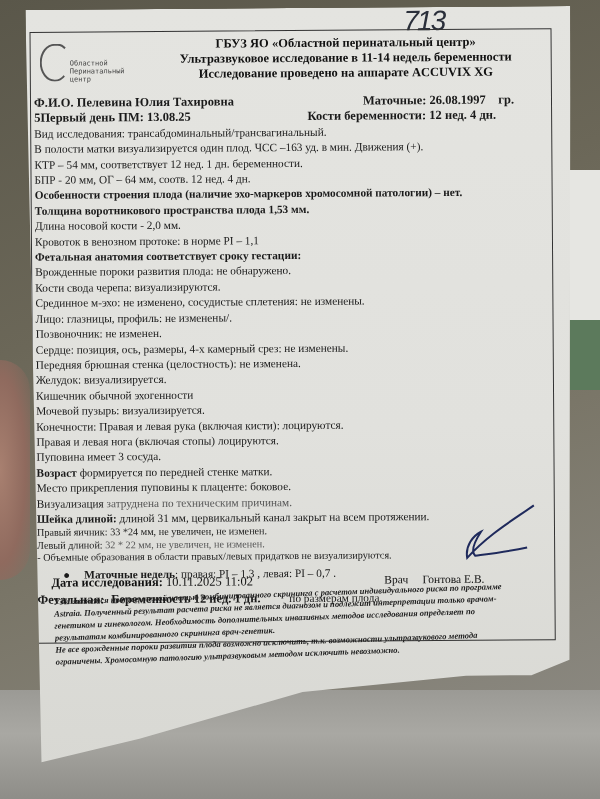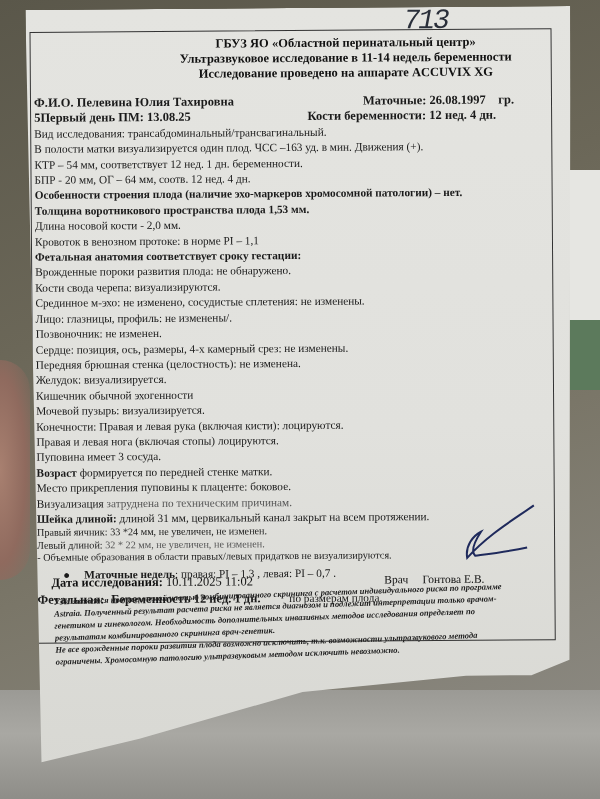--- a/index.html
+++ b/index.html
@@ -29,21 +29,21 @@
     background: linear-gradient(180deg, #e4e4e0 0%, #e1e1dd 55%, #d8d8d3 100%);
     transform: rotate(-0.4deg);
     clip-path: polygon(0% 0%, 100% 0%, 99% 86%, 92% 88%, 80% 88%, 50% 90%, 20% 96%, 2% 99%);
     box-shadow: 0 0 4px rgba(0,0,0,0.3);
   }
   .frame {
     position:absolute; left:4px; top:22px; width:520px; height:610px;
     border:1px solid #333;
   }
   .handnum {
-    position:absolute; left:378px; top:-2px; font-family:Liberation Mono, monospace;
+    position:absolute; left:378px; top:-2px; font-family:Liberation Sans, sans-serif;
     font-size:28px; color:#2a2f3a; font-style:italic; letter-spacing:-2px;
   }
   .logo {
     position:absolute; left:14px; top:30px; width:95px; height:48px;
   }
   .logo-mark {
     position:absolute; left:0; top:4px; width:26px; height:34px;
     border:2px solid #555; border-radius: 50% 40% 50% 50%; border-right-color:transparent;
   }
   .logo-text { position:absolute; left:30px; top:20px; font-size:7px; line-height:8px; color:#444; font-family:"DejaVu Sans Mono", monospace; }
@@ -71,20 +71,27 @@
 
 <div class="hand"></div>
 <div class="cloth"></div>
 <div class="under-doc"></div>
 <div class="green-strip"></div>
 
 <div class="paper">
   <div class="handnum">713</div>
   <div class="frame"></div>
 
+  <div class="logo">
+    <div class="logo-mark"></div>
+    <div class="logo-text">
+      <div>Областной</div>
+      <div>Перинатальный центр</div>
+    </div>
+  </div>
 
   <div class="head">
     <div>ГБУЗ ЯО «Областной перинатальный центр»</div>
     <div>Ультразвуковое исследование в 11-14 недель беременности</div>
     <div>Исследование проведено на аппарате ACCUVIX XG</div>
   </div>
 
   <div class="content">
     <div class="row flex big">
       <span><span>Ф.И.О.</span> <span>Пелевина Юлия Тахировна</span></span>

